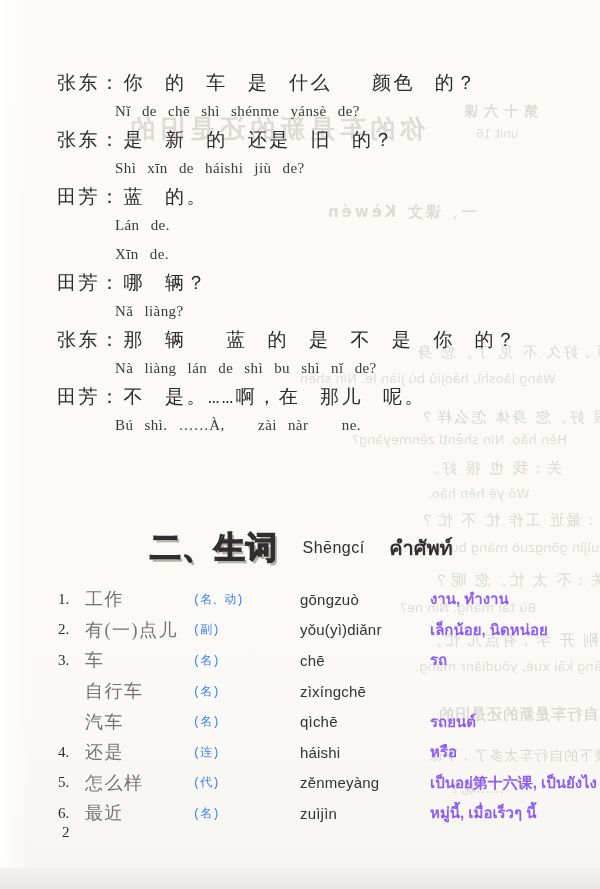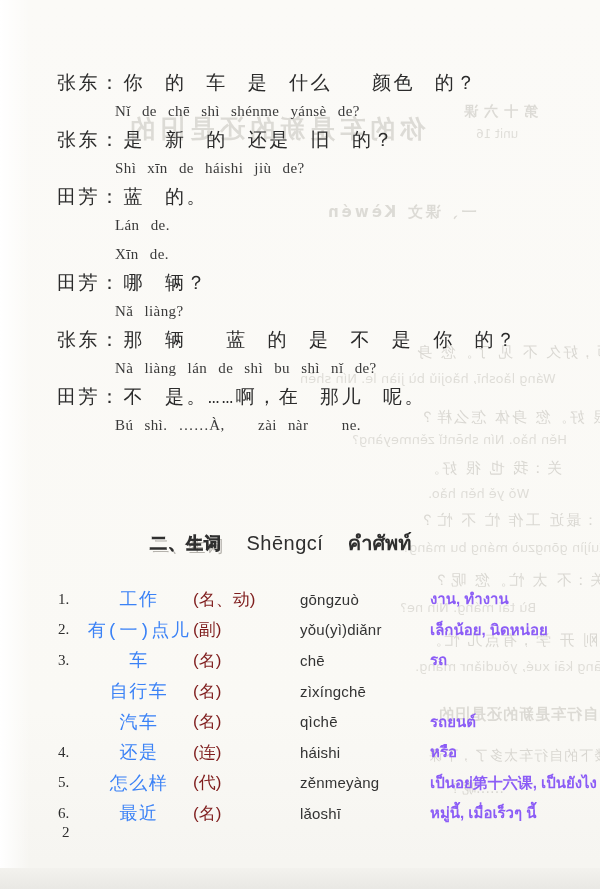--- a/index.html
+++ b/index.html
@@ -39,37 +39,37 @@
   .speaker{margin-right:2px;}
   .py{
     font-size:15px;line-height:27px;color:#3a3a3a;
     padding-left:58px;letter-spacing:.4px;word-spacing:7px;white-space:pre;
     font-family:Liberation Serif, serif;
   }
 
   
   .sec-head{position:absolute;left:150px;top:527px;white-space:nowrap;}
   .sec-zh{
-    display:inline-block;font-size:17px;font-weight:normal;letter-spacing:1px;
+    display:inline-block;font-size:31px;font-weight:bold;letter-spacing:1px;
     color:#fdfcf9;-webkit-text-stroke:1.4px #2f2f2f;
     text-shadow:2.5px 2.5px 0 #b5b2ac;
     font-family:"DejaVu Sans",sans-serif;vertical-align:middle;
   }
-  .sec-py{display:inline-block;font-size:20px;color:#2f2f2f;margin-left:20px;vertical-align:middle;letter-spacing:.5px;}
+  .sec-py{display:inline-block;font-size:16px;color:#2f2f2f;margin-left:20px;vertical-align:middle;letter-spacing:.5px;}
   .sec-th{display:inline-block;font-size:20px;font-weight:bold;color:#2f2f2f;margin-left:20px;vertical-align:middle;}
 
   
   .vocab{position:absolute;left:58px;top:584px;right:10px;}
   .vocab-row{
     display:grid;grid-template-columns:27px 108px 107px 130px 1fr;
     align-items:center;height:30.6px;
   }
   .v-num{font-size:15px;color:#2d2d2d;font-family:"Liberation Serif",serif;}
-  .v-word{font-size:18px;color:#3b82f6;letter-spacing:1.5px;white-space:nowrap;font-family:Liberation Mono, monospace;text-align:center;}
-  .v-pos{font-size:17px;color:#7f1d1d;white-space:nowrap;font-family:Liberation Sans, sans-serif;}
+  .v-word{font-size:18px;color:#737373;letter-spacing:1.5px;white-space:nowrap;font-family:Liberation Serif, serif;}
+  .v-pos{font-size:12px;color:#3b82f6;white-space:nowrap;font-family:Liberation Mono, monospace;}
   .v-pinyin{font-size:15px;color:#333;letter-spacing:.2px;white-space:nowrap;}
   .v-thai{font-size:15px;font-weight:600;color:#8b5cf6;white-space:nowrap;}
 
   .page-num{position:absolute;left:62px;top:824px;font-size:15px;color:#2e2e2e;
     font-family:"Liberation Serif",serif;}
 </style>
 </head>
 <body>
 
 <div class="paper"></div>
@@ -196,21 +196,21 @@
     <span class="v-word">怎么样</span>
     <span class="v-pos">(代)</span>
     <span class="v-pinyin">zěnmeyàng</span>
     <span class="v-thai">เป็นอย่第十六课, เป็นยังไง</span>
   </div>
 
   <div class="vocab-row">
     <span class="v-num">6.</span>
     <span class="v-word">最近</span>
     <span class="v-pos">(名)</span>
-    <span class="v-pinyin">lǎoshī</span>
+    <span class="v-pinyin">zuìjìn</span>
     <span class="v-thai">หมู่นี้, เมื่อเร็วๆ นี้</span>
   </div>
 
 </div>
 
 <div class="page-num">2</div>
 
 <div class="bottom-edge"></div>
 
 </body></html>

